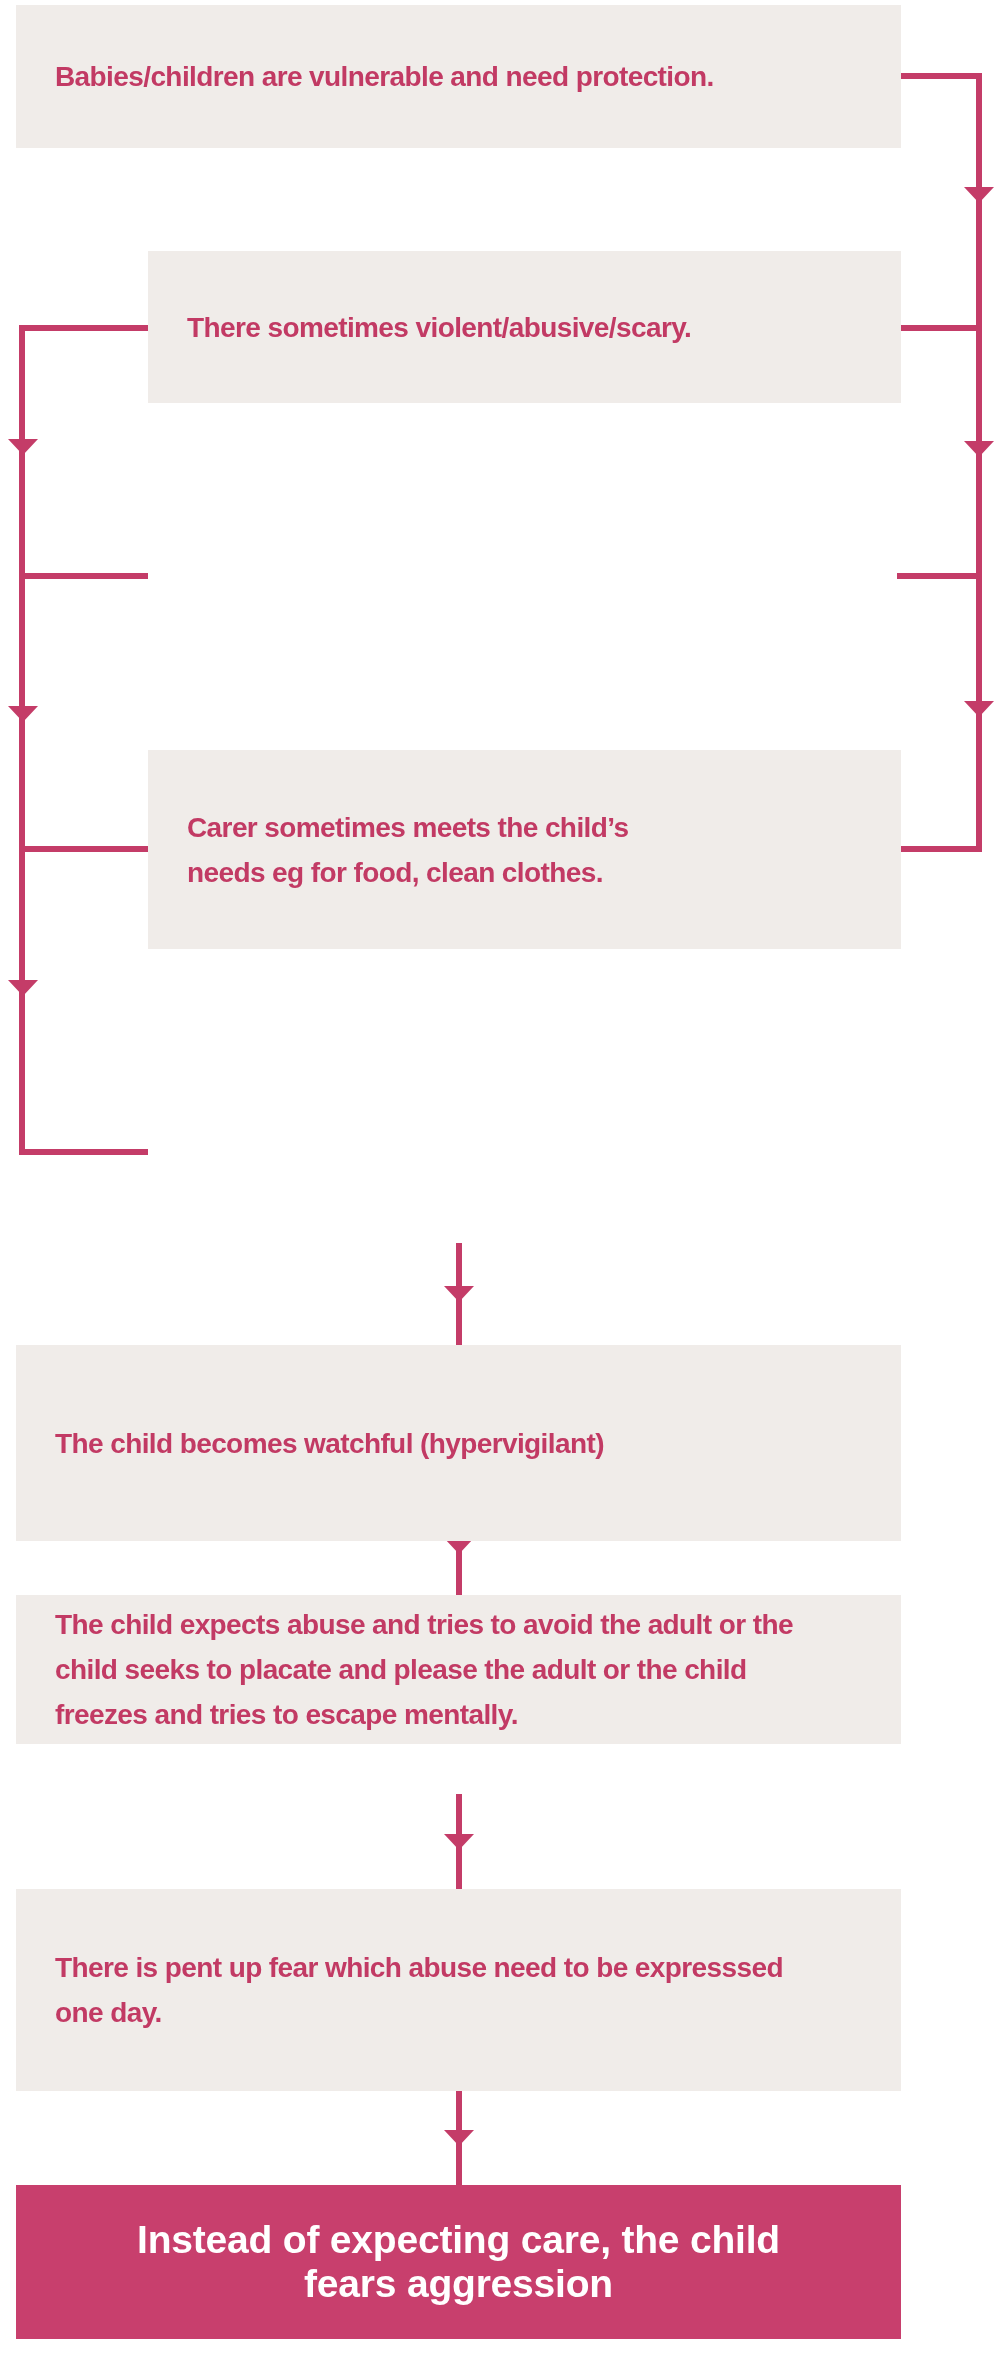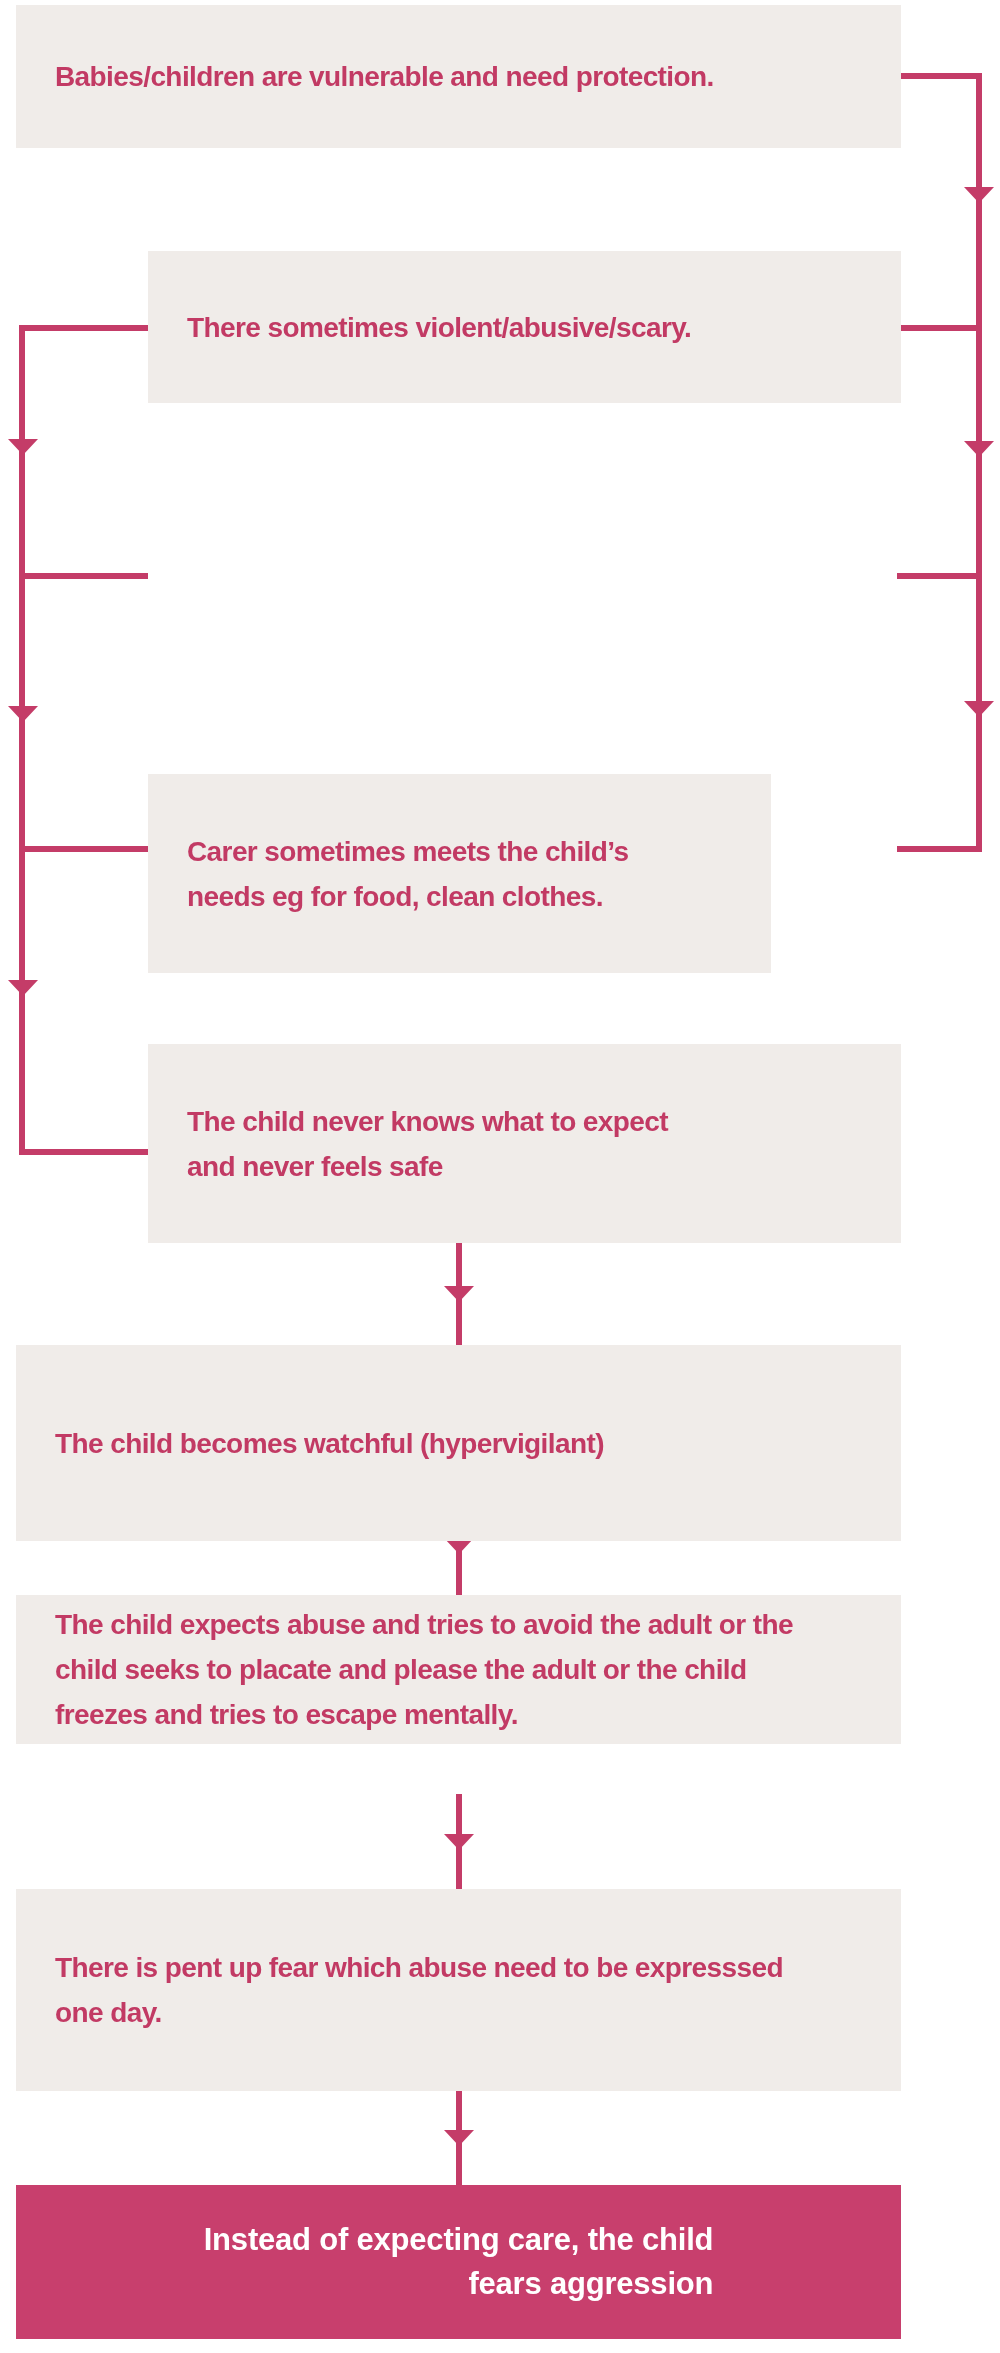--- a/index.html
+++ b/index.html
@@ -28,23 +28,23 @@
     line-height:45px;
     letter-spacing:-0.6px;
     white-space:pre-line;
     padding-left:39px;
     box-sizing:border-box;
   }
   .box.final{
     background:var(--final-bg);
     color:var(--final-text);
     justify-content:center;
-    text-align:right;
+    text-align:center;
     padding-left:0;
-    font-size:31px;
+    font-size:39px;
     line-height:44px;
     letter-spacing:-0.2px;
   }
   .hline,.vline{position:absolute;background:var(--connector);}
   .hline{height:6px;}
   .vline{width:6px;}
   .arrow-down{
     position:absolute;width:0;height:0;
     border-left:15px solid transparent;
     border-right:15px solid transparent;
@@ -81,25 +81,23 @@
   <div class="vline" style="left:456px;top:1794px;height:95px"></div>
   <div class="arrow-down" style="left:444px;top:1834px"></div>
   <div class="vline" style="left:456px;top:2091px;height:94px"></div>
   <div class="arrow-down" style="left:444px;top:2130px"></div>
 
   <div class="box" style="left:16px;top:5px;width:885px;height:143px">Babies/children are vulnerable and need protection.</div>
 
   <div class="box" style="left:148px;top:251px;width:753px;height:152px">There sometimes violent/abusive/scary.</div>
 
 
-  <div class="box" style="left:148px;top:774px;width:623px;height:199px">Carer sometimes meets the child’s
+  <div class="box" style="left:148px;top:750px;width:753px;height:199px">Carer sometimes meets the child’s
 needs eg for food, clean clothes.</div>
 
-  <div class="box" style="left:148px;top:1044px;width:753px;height:199px">The child never knows what to expect
-and never feels safe</div>
 
   <div class="box" style="left:16px;top:1345px;width:885px;height:196px">The child becomes watchful (hypervigilant)</div>
 
   <div class="box" style="left:16px;top:1595px;width:885px;height:149px">The child expects abuse and tries to avoid the adult or the
 child seeks to placate and please the adult or the child
 freezes and tries to escape mentally.</div>
 
   <div class="box" style="left:16px;top:1889px;width:885px;height:202px">There is pent up fear which abuse need to be expresssed
 one day.</div>
 

